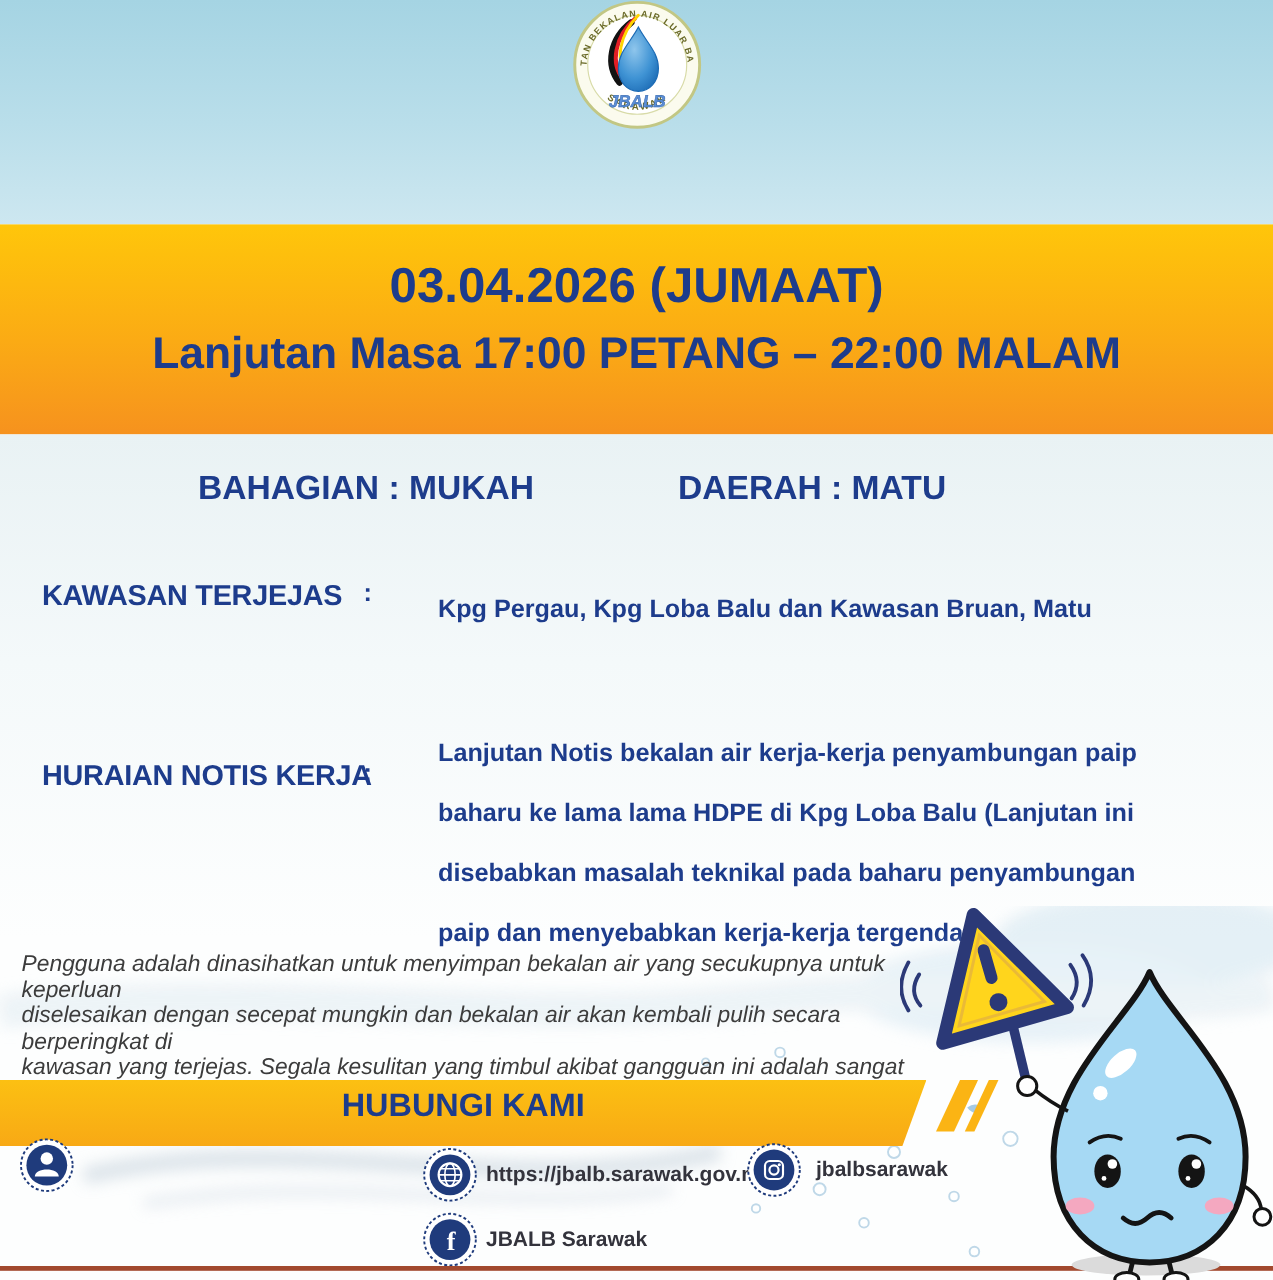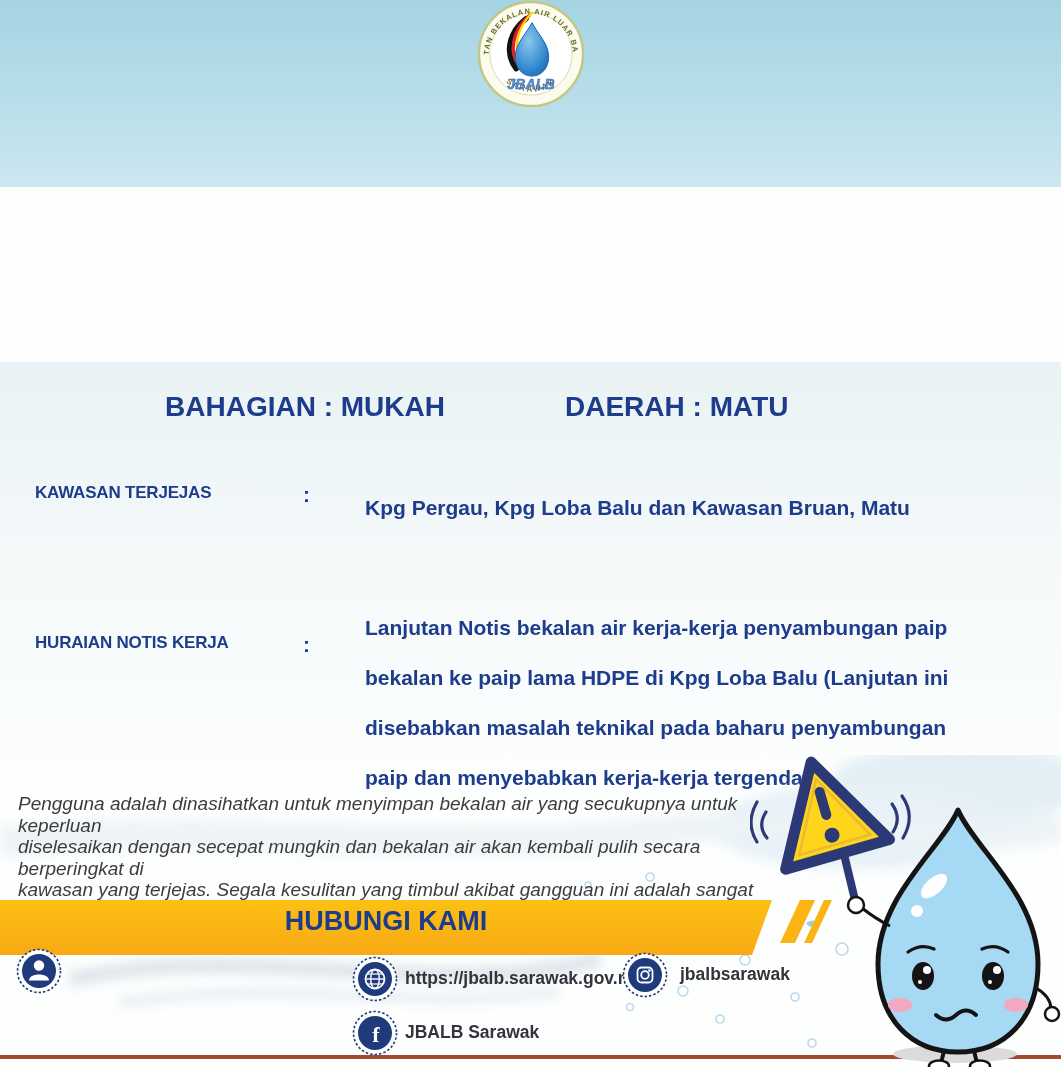--- a/index.html
+++ b/index.html
@@ -16,21 +16,21 @@
   
   .band{position:absolute;left:0;top:187px;width:100%;height:175px;
     background:linear-gradient(180deg,#FFC60A 0%,#FBAB14 55%,#F6921E 100%);}
   .band .date{margin-top:28px;text-align:center;font-size:41px;font-weight:bold;color:#1D3C8C;}
   .band .time{margin-top:12px;text-align:center;font-size:37px;font-weight:bold;color:#1D3C8C;}
   
   .mid{position:absolute;left:0;top:362px;width:100%;height:420px;
     background:linear-gradient(180deg,#E9F2F4 0%,#F4F9FA 45%,#FDFEFE 100%);}
   .region-bahagian{position:absolute;left:165px;top:391px;font-size:28px;font-weight:bold;color:#1D3C8C;}
   .region-daerah{position:absolute;left:565px;top:391px;font-size:28px;font-weight:bold;color:#1D3C8C;}
-  .f-label{position:absolute;left:35px;font-size:17px;font-weight:bold;color:#1D3C8C;letter-spacing:-0.2px;}
+  .f-label{position:absolute;left:35px;font-size:24px;font-weight:bold;color:#1D3C8C;letter-spacing:-0.2px;}
   .f-colon{position:absolute;left:303px;font-size:21px;font-weight:bold;color:#1D3C8C;}
   .f-value{position:absolute;left:365px;font-size:21px;font-weight:bold;color:#1D3C8C;}
   .f-value .ln{height:50px;line-height:28px;}
   .kaw-label{top:483px;} .kaw-colon{top:483px;} .kaw-value{top:494px;}
   .hur-label{top:633px;} .hur-colon{top:633px;} .hur-value{top:614px;width:600px;}
   
   .decor{position:absolute;left:0;top:755px;width:1061px;height:312px;}
   .disclaimer{position:absolute;left:18px;top:793px;width:775px;
     font-size:19px;font-style:italic;color:#3C3C3C;line-height:21.5px;}
   .hubungi-band{position:absolute;left:0;top:900px;width:772px;height:55px;
@@ -83,36 +83,40 @@
     <g>
       <path d="M 50,20 C 32,34 28,56 40,71" stroke="#121212" stroke-width="5.5" fill="none" stroke-linecap="round"></path>
       <path d="M 53,17 C 36,32 32,55 43,68" stroke="#E31E24" stroke-width="3.4" fill="none" stroke-linecap="round"></path>
       <path d="M 56,14 C 40,30 36,53 46,65" stroke="#FFD400" stroke-width="2.4" fill="none" stroke-linecap="round"></path>
     </g>
     <path d="M 56,24 C 50,36 39,45 39,59 C 39,70.5 46.5,78.5 56,78.5 C 65.5,78.5 73,70.5 73,59 C 73,45 62,36 56,24 Z" fill="url(#dropG)" stroke="#1B6AB4" stroke-width="1"></path>
     <text x="55" y="92" text-anchor="middle" font-size="14.5" font-weight="bold" font-style="italic" fill="#5C8FD6" stroke="#2B5FA8" stroke-width="0.4">JBALB</text>
   </svg>
 
 
+  <div class="band">
+    <div class="date">03.04.2026 (JUMAAT)</div>
+    <div class="time">Lanjutan Masa 17:00 PETANG – 22:00 MALAM</div>
+  </div>
 
   <div class="mid"></div>
   <div class="region-bahagian">BAHAGIAN : MUKAH</div>
   <div class="region-daerah">DAERAH : MATU</div>
 
   <div class="f-label kaw-label">KAWASAN TERJEJAS</div>
   <div class="f-colon kaw-colon">:</div>
   <div class="f-value kaw-value">
     <div class="ln">Kpg Pergau, Kpg Loba Balu dan Kawasan Bruan, Matu</div>
   </div>
 
   <div class="f-label hur-label">HURAIAN NOTIS KERJA</div>
   <div class="f-colon hur-colon">:</div>
   <div class="f-value hur-value">
     <div class="ln">Lanjutan Notis bekalan air kerja-kerja penyambungan paip</div>
-    <div class="ln">bekalan ke paip lama HDPE di Kpg Loba Balu (Lanjutan ini</div>
+    <div class="ln">baharu ke lama lama HDPE di Kpg Loba Balu (Lanjutan ini</div>
     <div class="ln">disebabkan masalah teknikal pada baharu penyambungan</div>
     <div class="ln">paip dan menyebabkan kerja-kerja tergendala</div>
   </div>
 
   <svg class="decor" viewBox="0 0 1061 312">
     <defs>
         <filter id="soft">
           <feGaussianBlur stdDeviation="6"></feGaussianBlur>
         </filter>
       </defs>

